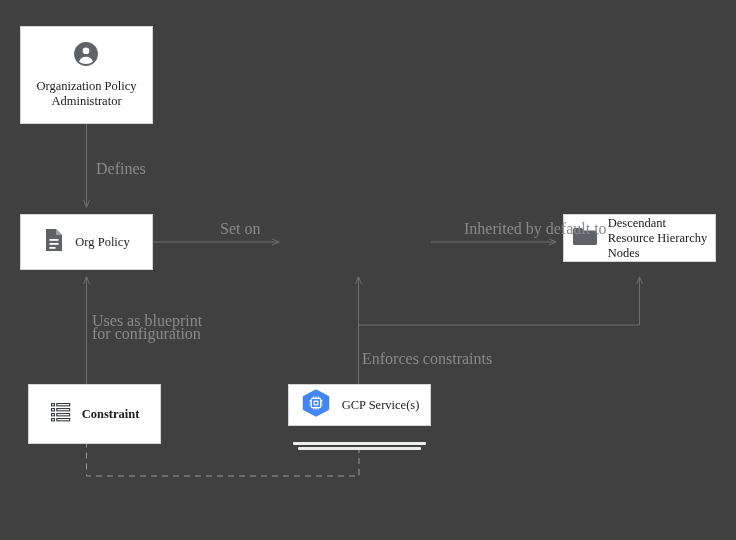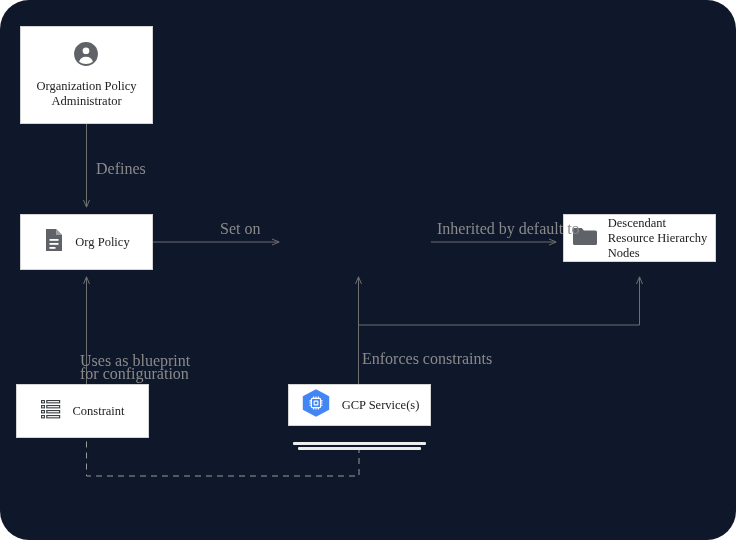--- a/index.html
+++ b/index.html
@@ -8,23 +8,22 @@
     padding: 0;
     background: #ffffff;
   }
   body {
     font-family: "Liberation Serif", "DejaVu Serif", serif;
   }
   #canvas {
     position: relative;
     width: 736px;
     height: 540px;
-    background: #0f172a;
+    background: #404040;
     overflow: hidden;
-    border-radius: 29px;
   }
   #edges {
     position: absolute;
     left: 0;
     top: 0;
     width: 736px;
     height: 540px;
     pointer-events: none;
   }
   .node {
@@ -149,21 +148,21 @@
         <svg width="26" height="22" viewBox="0 0 26 22">
           <path d="M1 4.5a1.6 1.6 0 0 1 1.6-1.6h7.1l2.2 2.6h11.5A1.6 1.6 0 0 1 25 7.1v11.3a1.6 1.6 0 0 1-1.6 1.6H2.6A1.6 1.6 0 0 1 1 18.4z" fill="#5f6368"></path>
         </svg>
       </span>
       <span class="node-label left">Descendant
 Resource Hierarchy
 Nodes</span>
     </div>
   </div>
 
-  <div class="node" style="left:16px; top:384px; width:133px; height:54px;">
+  <div class="node" style="left:28px; top:384px; width:133px; height:60px;font-weight:bold;">
     <div class="node-inner">
       <span class="icon">
         <svg width="22" height="22" viewBox="0 0 22 22">
           <g fill="#3c4043">
             <rect x="1" y="2" width="4" height="3.4"></rect>
             <rect x="6.2" y="2" width="14" height="3.4"></rect>
             <rect x="1" y="7" width="4" height="3.4"></rect>
             <rect x="6.2" y="7" width="14" height="3.4"></rect>
             <rect x="1" y="12" width="4" height="3.4"></rect>
             <rect x="6.2" y="12" width="14" height="3.4"></rect>
@@ -204,21 +203,21 @@
       <span class="node-label left">GCP Service(s)</span>
     </div>
   </div>
   <div class="stack-bar" style="left:293px; top:442px; width:133px; height:3px;"></div>
   <div class="stack-bar" style="left:298px; top:447px; width:123px; height:3px;"></div>
 
   <div class="edge-label" style="left:96px; top:162px;">Defines</div>
 
   <div class="edge-label" style="left:220px; top:222px;">Set on</div>
 
-  <div class="edge-label" style="left:437px; top:222px;text-align:right;">Inherited by default to</div>
-
-  <div class="edge-label" style="left:80px; top:314px;margin-top:40px;">Uses as blueprint
+  <div class="edge-label" style="left:464px; top:222px;text-align:right;">Inherited by default to</div>
+
+  <div class="edge-label" style="left:92px; top:314px;">Uses as blueprint
 for configuration</div>
 
   <div class="edge-label" style="left:362px; top:352px;">Enforces constraints</div>
 
 
 </div>
 
 </body></html>

